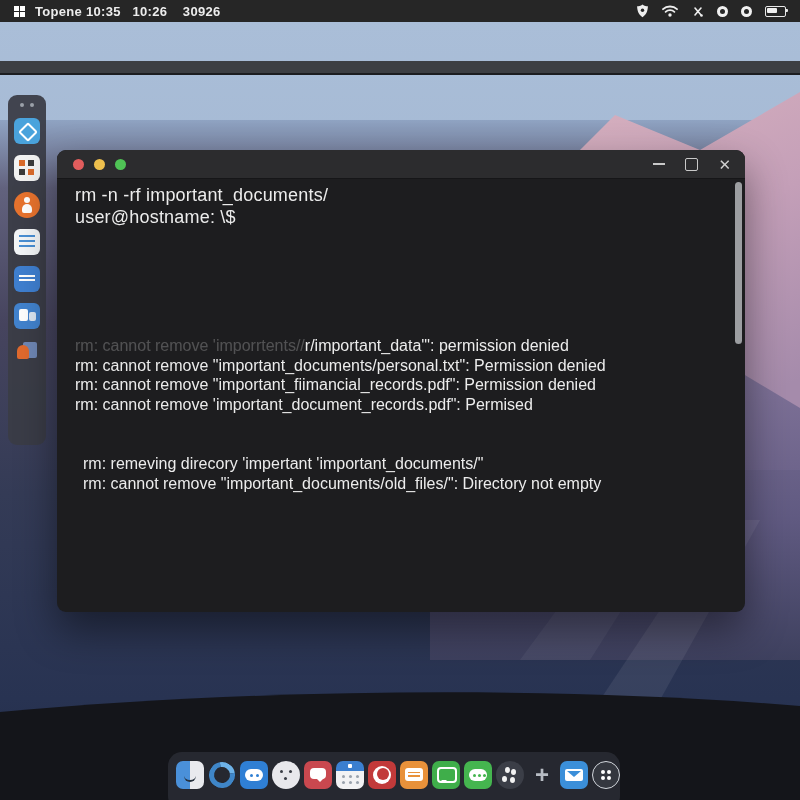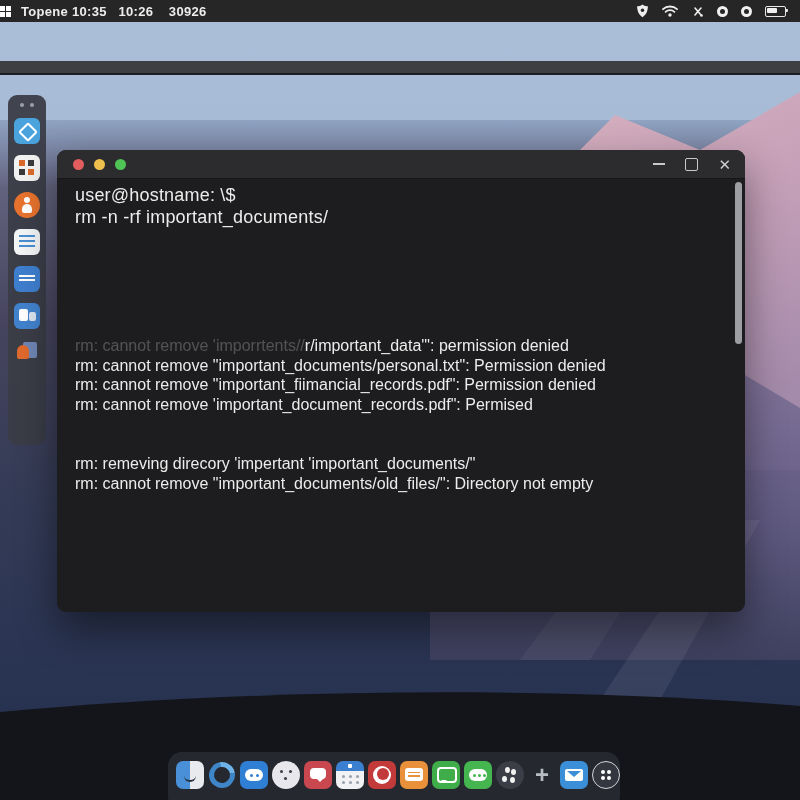--- a/index.html
+++ b/index.html
@@ -3,21 +3,21 @@
 <meta charset="utf-8">
 <style>
   html,body{margin:0;padding:0;background:#000;}
   .screen{position:relative;width:800px;height:800px;overflow:hidden;
     font-family:"Liberation Sans",sans-serif;}
   svg.wall{position:absolute;left:0;top:0;}
 
   
   .menubar{position:absolute;left:0;top:0;width:800px;height:22px;background:#262626;
     display:flex;align-items:center;justify-content:space-between;color:#e8e8e8;z-index:20;}
-  .mb-left{display:flex;align-items:center;gap:10px;}
+  .mb-left{display:flex;align-items:center;gap:10px;padding-left:14px;}
   .mb-text{font-size:13px;font-weight:bold;letter-spacing:.3px;color:#ededed;white-space:pre;}
   .grid-ic{width:11px;height:11px;position:relative;}
   .grid-ic::before{content:"";position:absolute;width:5px;height:5px;background:#fff;
     box-shadow:6px 0 0 #fff,0 6px 0 #fff,6px 6px 0 #fff;}
   .mb-right{display:flex;align-items:center;gap:13px;padding-right:14px;}
   .st-circle{width:11px;height:11px;border-radius:50%;background:#f0f0f0;position:relative;}
   .st-circle::after{content:"";position:absolute;left:3px;top:3px;width:5px;height:5px;border-radius:50%;background:#262626;}
   .battery{width:19px;height:9px;border:1px solid #e8e8e8;border-radius:2px;position:relative;}
   .battery::before{content:"";position:absolute;left:1px;top:1px;width:10px;height:5px;background:#f0f0f0;border-radius:1px;}
   .battery::after{content:"";position:absolute;right:-3px;top:2px;width:2px;height:3px;background:#e8e8e8;border-radius:0 1px 1px 0;}
@@ -58,21 +58,21 @@
     border-bottom:1px solid #161618;}
   .tl-group{position:absolute;left:16px;top:9px;display:flex;gap:10px;}
   .tl{width:11px;height:11px;border-radius:50%;}
   .winctl{position:absolute;right:14px;top:0;height:28px;display:flex;align-items:center;gap:20px;color:#c9c9c9;}
   .wc-min{display:inline-block;width:12px;height:0;border-top:2px solid #c9c9c9;}
   .wc-max{display:inline-block;width:11px;height:11px;border:1.6px solid #c9c9c9;border-radius:2px;}
   .wc-close{font-size:15px;line-height:1;color:#cfcfcf;}
   .tcontent{position:absolute;left:18px;top:28px;right:14px;bottom:0;color:#ececec;}
   .promptblock{position:absolute;left:0;top:6px;font-size:18px;line-height:22px;letter-spacing:.2px;}
   .errblock1{position:absolute;left:0;top:158px;font-size:16px;line-height:19.5px;}
-  .errblock2{position:absolute;left:0;top:276px;font-size:16px;line-height:19.5px;}
+  .errblock2{position:absolute;left:8px;top:276px;font-size:16px;line-height:19.5px;}
   .faded{opacity:.25;text-align:center;}
   .scrollthumb{position:absolute;right:3px;top:32px;width:7px;height:162px;background:#9c9ea1;border-radius:4px;}
 
   
   .dock{position:absolute;left:168px;top:752px;width:452px;height:58px;background:rgba(40,42,50,.92);
     border-radius:14px;z-index:12;display:flex;align-items:flex-start;gap:4px;padding:9px 8px 0 8px;box-sizing:border-box;}
   .dock-item{width:28px;height:28px;border-radius:7px;position:relative;flex:none;}
   .dock-item.tile{background:var(--c);}
   .dk-finder{background:linear-gradient(90deg,#4a90d9 0 50%,#e9eaee 50% 100%);}
   .dk-finder::after{content:"";position:absolute;left:8px;bottom:7px;width:12px;height:5px;
@@ -207,22 +207,22 @@
         <span class="tl" style="background: rgb(79, 195, 85);"></span>
       </div>
       <div class="winctl">
         <span class="wc-min"></span>
         <span class="wc-max"></span>
         <span class="wc-close">✕</span>
       </div>
     </div>
     <div class="tcontent">
       <div class="promptblock">
+        <div>rm -n -rf important_documents/</div>
         <div>user@hostname: \$</div>
-        <div>rm -n -rf important_documents/</div>
       </div>
       <div class="errblock1">
         <div><span class="faded">rm: cannot remove 'imporrtents//</span><span>r/important_data'": permission denied</span></div>
         <div>rm: cannot remove "important_documents/personal.txt": Permission denied</div>
         <div>rm: cannot remove "important_fiimancial_records.pdf": Permission denied</div>
         <div>rm: cannot remove 'important_document_records.pdf": Permised</div>
       </div>
       <div class="errblock2">
         <div>rm: remeving direcory 'impertant 'important_documents/"</div>
         <div>rm: cannot remove "important_documents/old_files/": Directory not empty</div>

